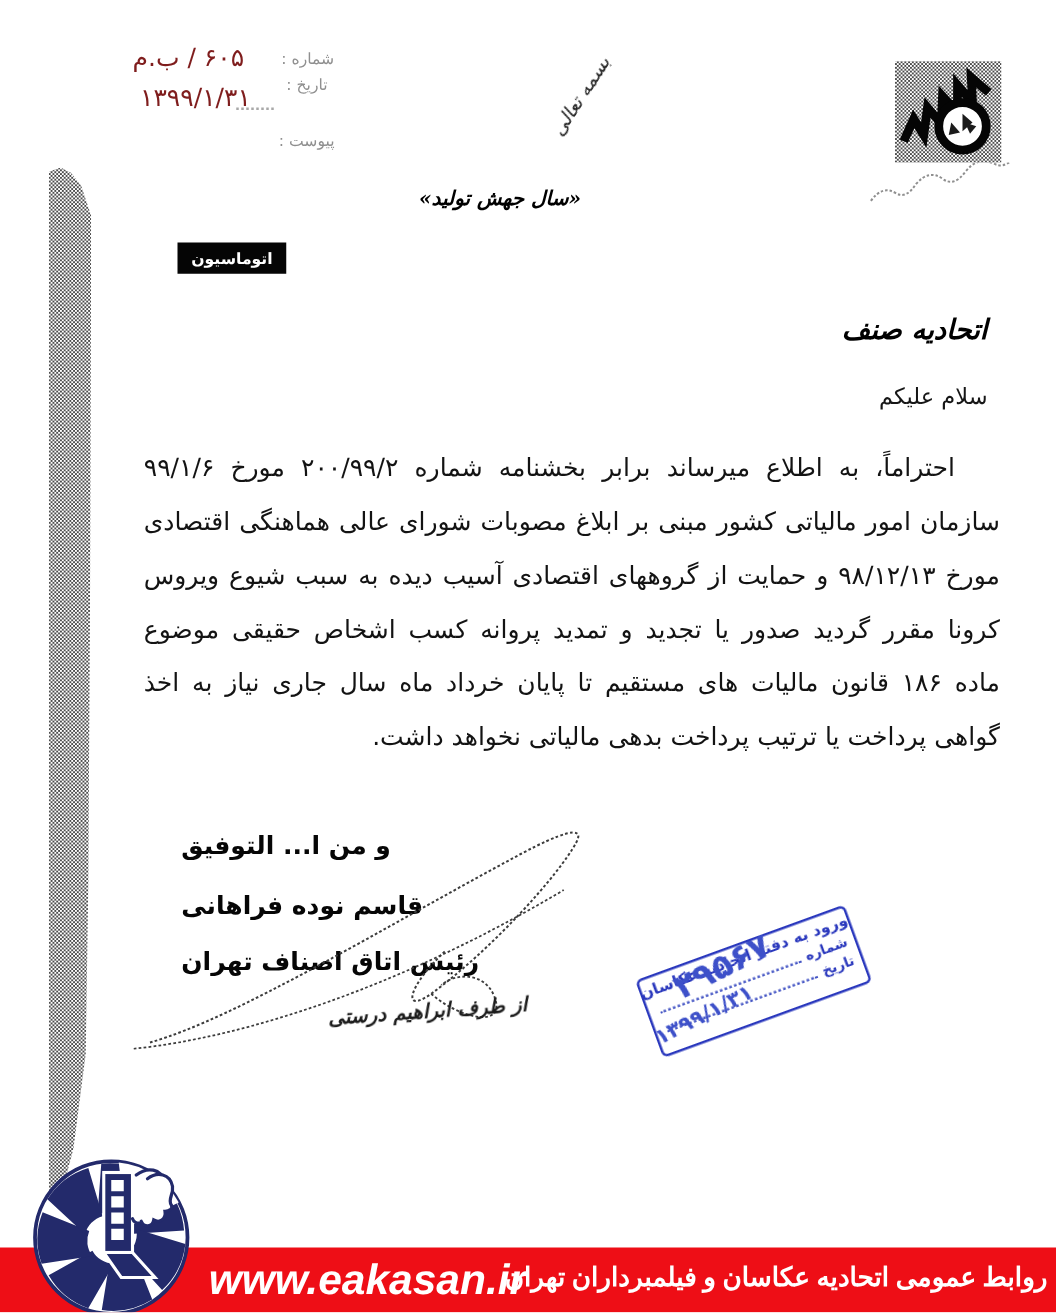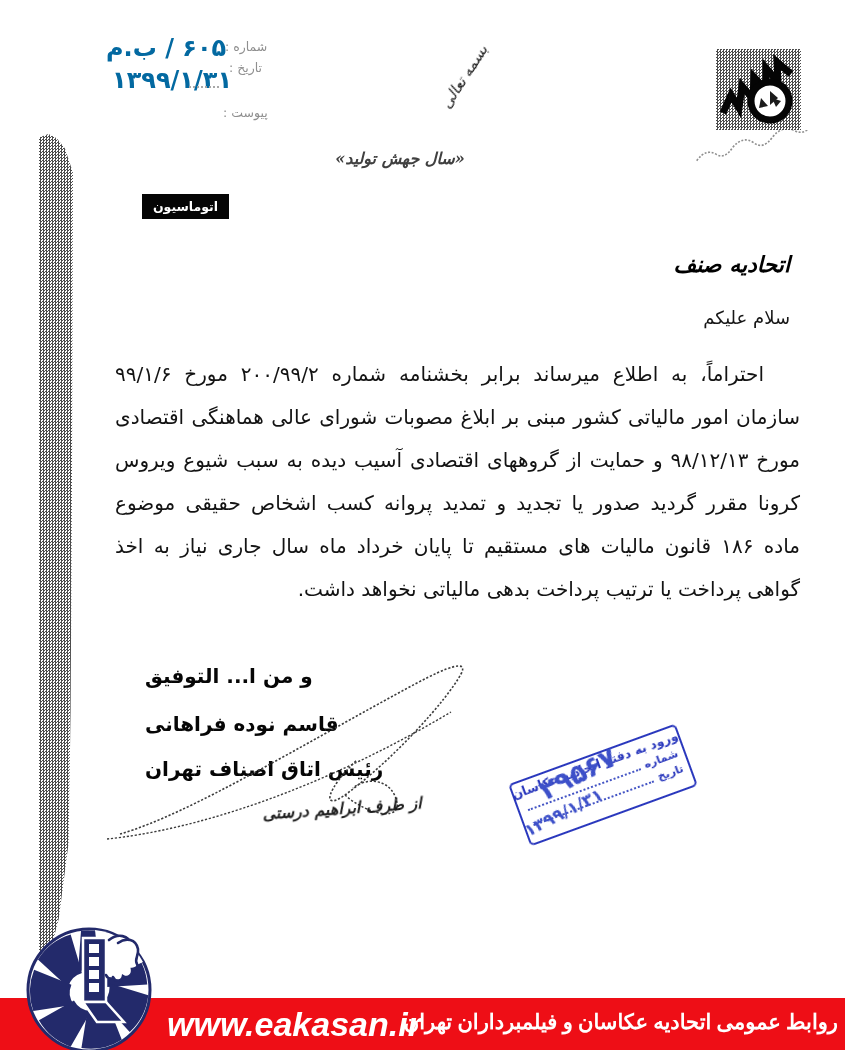--- a/index.html
+++ b/index.html
@@ -10,31 +10,31 @@
   .halftone{
     background-image:repeating-conic-gradient(#4c4c4c 0% 25%, #ffffff 0% 50%);
     background-size:3px 3px;
   }
   
   .left-strip{
     position:absolute; left:39px; top:134px; width:34px; height:844px;
     clip-path:polygon(0% 0.4%,28% 0%,52% 0.5%,76% 1.7%,100% 4.6%,97% 42%,93% 68%,87% 84%,58% 93%,32% 97%,12% 100%,0% 100%);
   }
   
-  .meta-val{position:absolute; font-weight:bold; font-size:24px; direction:rtl; white-space:nowrap; color:#0369a1;}
+  .meta-val{position:absolute; font-weight:normal; font-size:20px; direction:rtl; white-space:nowrap; color:#7f1d1d;}
   .meta-lab{position:absolute; font-size:12.5px; color:#8f8f8f; direction:rtl; white-space:nowrap; filter:blur(.3px);text-align:right;}
   .meta-dots{position:absolute; width:30px; border-bottom:2px dotted #a8a8a8; height:0;}
   
   .bismillah{
     position:absolute; left:437px; top:102px; transform:rotate(-57deg); transform-origin:0 0;
     font-size:15px; font-style:italic; font-family:"DejaVu Serif",serif; color:#222; white-space:nowrap; filter:blur(.2px);
   }
   .slogan{
     position:absolute; left:295px; top:149px; width:210px; text-align:center; direction:rtl;
-    font-family:"DejaVu Serif",serif; font-style:italic; font-weight:bold; font-size:16px; color:#404040;
+    font-family:"DejaVu Serif",serif; font-style:italic; font-weight:bold; font-size:16px; color:#000000;
   }
   .automation-badge{
     position:absolute; left:142px; top:194px; width:87px; height:25px; background:#050505;
     color:#ffffff; font-size:12.5px; font-weight:bold; line-height:25px; text-align:center; direction:rtl;
   }
   .recipient{position:absolute; right:55px; top:252px; font-size:22px; font-weight:800; direction:rtl; color:#000;font-style:italic;}
   .salutation{position:absolute; right:55px; top:307px; font-size:18px; direction:rtl;}
   
   .body-block{position:absolute; right:45px; left:95px; top:353px; direction:rtl;margin-left:20px;}
   .bline{

